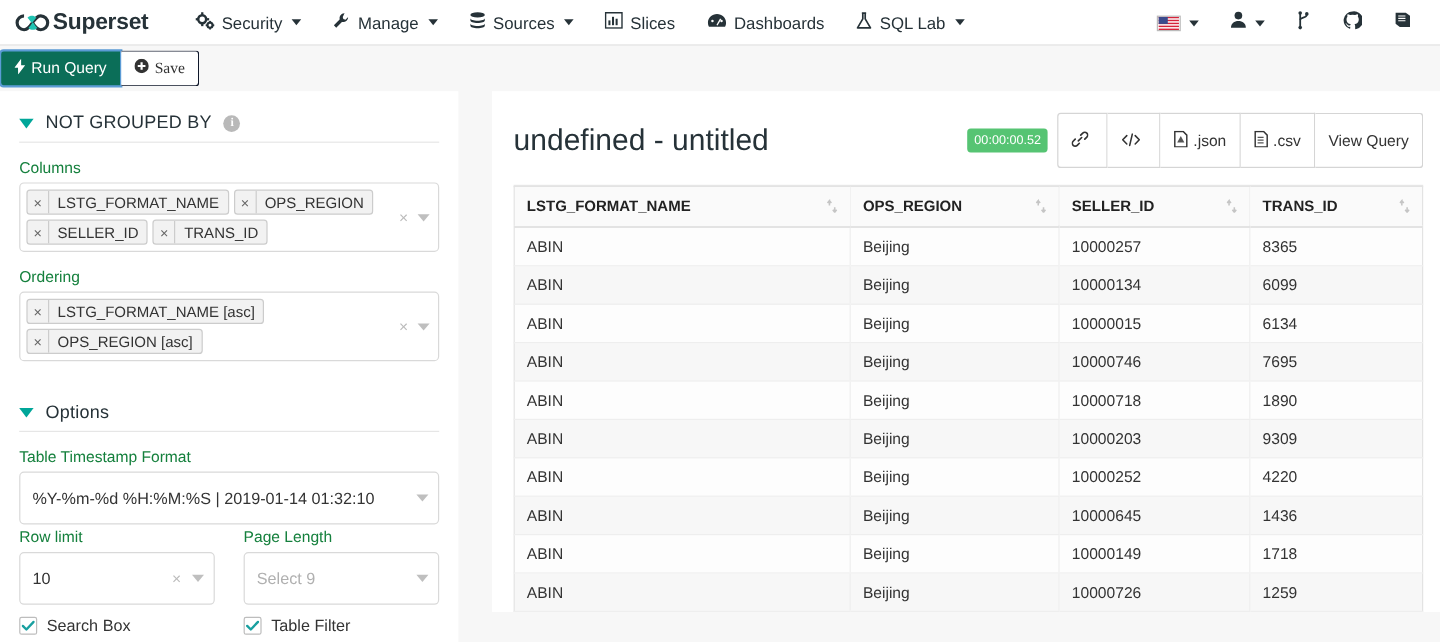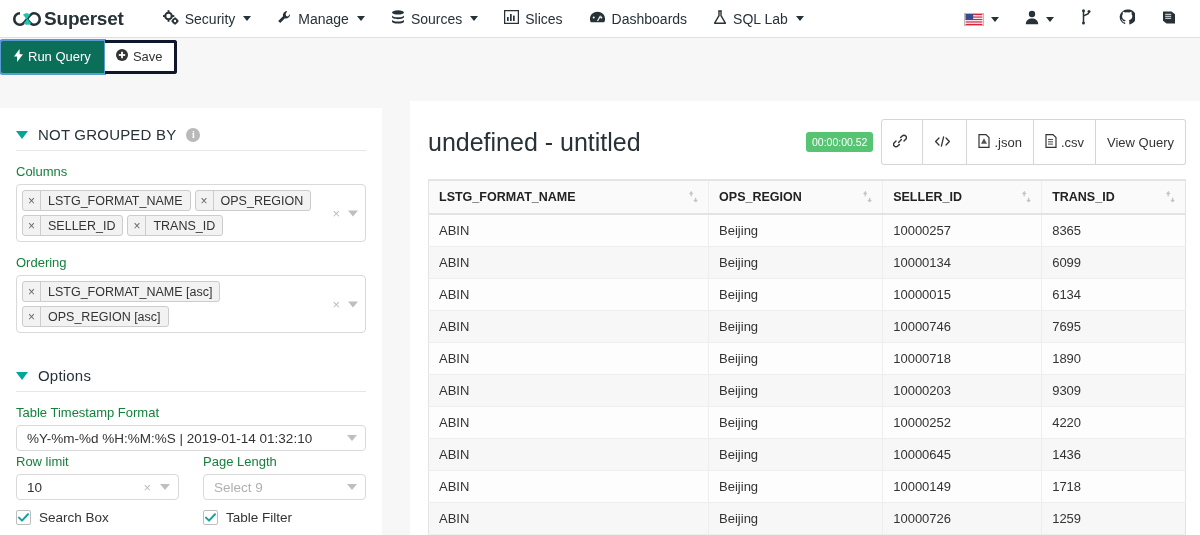--- a/index.html
+++ b/index.html
@@ -66,43 +66,43 @@
   
   .subbar {
     height: 38px;
     display: flex; align-items: center;
     padding-left: 0px;
   }
   .btn-group { display: flex; margin-left: 0px; }
   .btn {
     font-size: 13px;
     padding: 6px 11px;
-    border: 3px solid #0f172a;
+    border: 1px solid #0f172a;
     background: #fff;
     display: flex; align-items: center; gap: 5px;
     cursor: pointer;
     line-height: 1.2;
     color: #333;
   }
   .btn-run {
     background: #0b6e58;
     color: #ffffff;
     border-color: #0b6e58;
     font-weight: normal;
     outline: 2px solid #5b9bd5;
     outline-offset: -1px;
     border-radius: 3px 0 0 3px;
   }
-  .btn-save { border-radius: 0 3px 3px 0; border-left: none; }
+  .btn-save { border-radius: 0 3px 3px 0; border-left: none; font-family: Liberation Serif, serif; }
 
   
   .body-wrap {
     display: flex;
     height: calc(535px - 38px - 38px);
-    align-items: flex-end;
+    align-items: flex-start;
   }
   .left-panel {
     width: 382px;
     background: #ffffff;
     min-height: 421px;
     padding: 0 0 10px 0;
     flex: 0 0 382px;
   }
   .gap-col { width: 28px; flex: 0 0 28px; }
   .right-panel {
@@ -190,21 +190,21 @@
     border-right: 5px solid transparent;
     border-top: 6px solid #bfbfbf;
     cursor: pointer;
   }
 
   
   .select {
     border: 1px solid #d9d9d9;
     border-radius: 4px;
     background: #fff;
-    height: 26px;
+    height: 44px;
     display: flex; align-items: center;
     padding: 0 8px 0 10px;
     font-size: 13.5px;
     color: #333;
     position: relative;
     cursor: pointer;
   }
   .select .val { flex: 1; white-space: nowrap; overflow: hidden; }
   .select .ph { color: #b0b0b0; }
   .sel-ctrls { display: flex; align-items: center; gap: 9px; }

